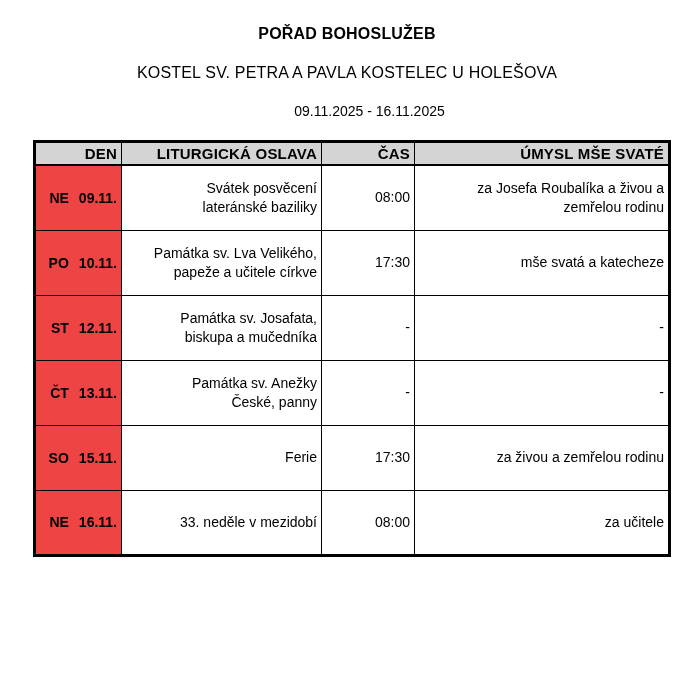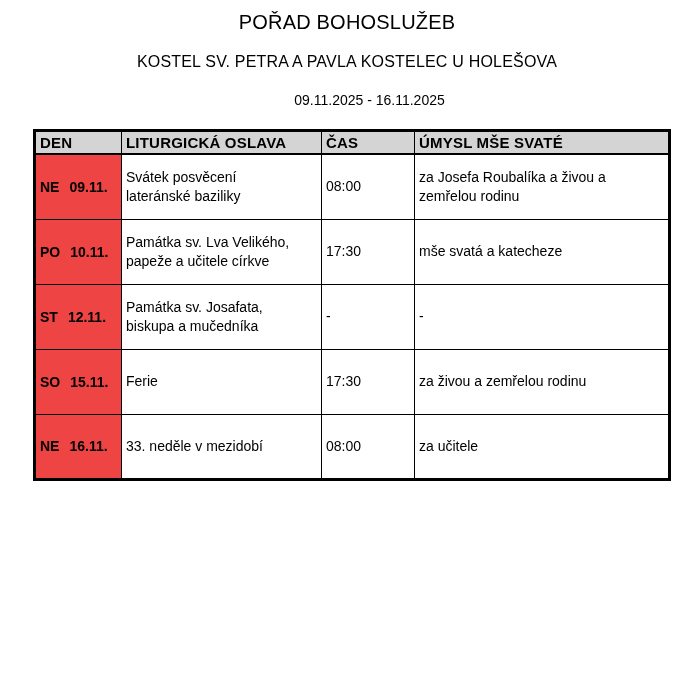--- a/index.html
+++ b/index.html
@@ -12,23 +12,23 @@
     color: #000000;
   }
   .page {
     width: 694px;
     height: 683px;
     box-sizing: border-box;
     padding-top: 11px;
   }
   .doc-header { text-align: center; }
   .doc-title {
-    margin: 0;
-    font-size: 20px;
-    font-weight: normal;
+    margin: 11px;
+    font-size: 16px;
+    font-weight: bold;
     line-height: 23px;
     letter-spacing: 0.2px;
   }
   .doc-subtitle {
     margin: 16px;
     font-size: 16px;
     font-weight: normal;
     line-height: 23px;
     letter-spacing: 0.2px;
   }
@@ -41,21 +41,21 @@
   }
   table.schedule {
     border-collapse: collapse;
     table-layout: fixed;
     width: 635px;
     margin: 17px 0 0 33px;
     border: 3px solid #000000;
   }
   table.schedule th, table.schedule td {
     border: 1.5px solid #000000;
-    text-align: left;
+    text-align: right;
     vertical-align: middle;
     padding: 2px 4px;
     box-sizing: border-box;
   }
   table.schedule thead th {
     background: #d4d4d4;
     font-size: 15px;
     font-weight: bold;
     height: 22px;
     border-bottom: 2.5px solid #000000;
@@ -138,20 +138,32 @@
           </span>
         </td>
         <td class="celebration-cell">Památka sv. Josafata,
 biskupa a mučedníka</td>
         <td class="time-cell">-</td>
         <td class="intention-cell">-</td>
       </tr>
       <tr>
         <td class="day-cell">
           <span class="day-inner">
+            <span>ČT</span>
+            <span>13.11.</span>
+          </span>
+        </td>
+        <td class="celebration-cell">Památka sv. Anežky
+České, panny</td>
+        <td class="time-cell">-</td>
+        <td class="intention-cell">-</td>
+      </tr>
+      <tr>
+        <td class="day-cell">
+          <span class="day-inner">
             <span>SO</span>
             <span>15.11.</span>
           </span>
         </td>
         <td class="celebration-cell">Ferie</td>
         <td class="time-cell">17:30</td>
         <td class="intention-cell">za živou a zemřelou rodinu</td>
       </tr>
       <tr>
         <td class="day-cell">

